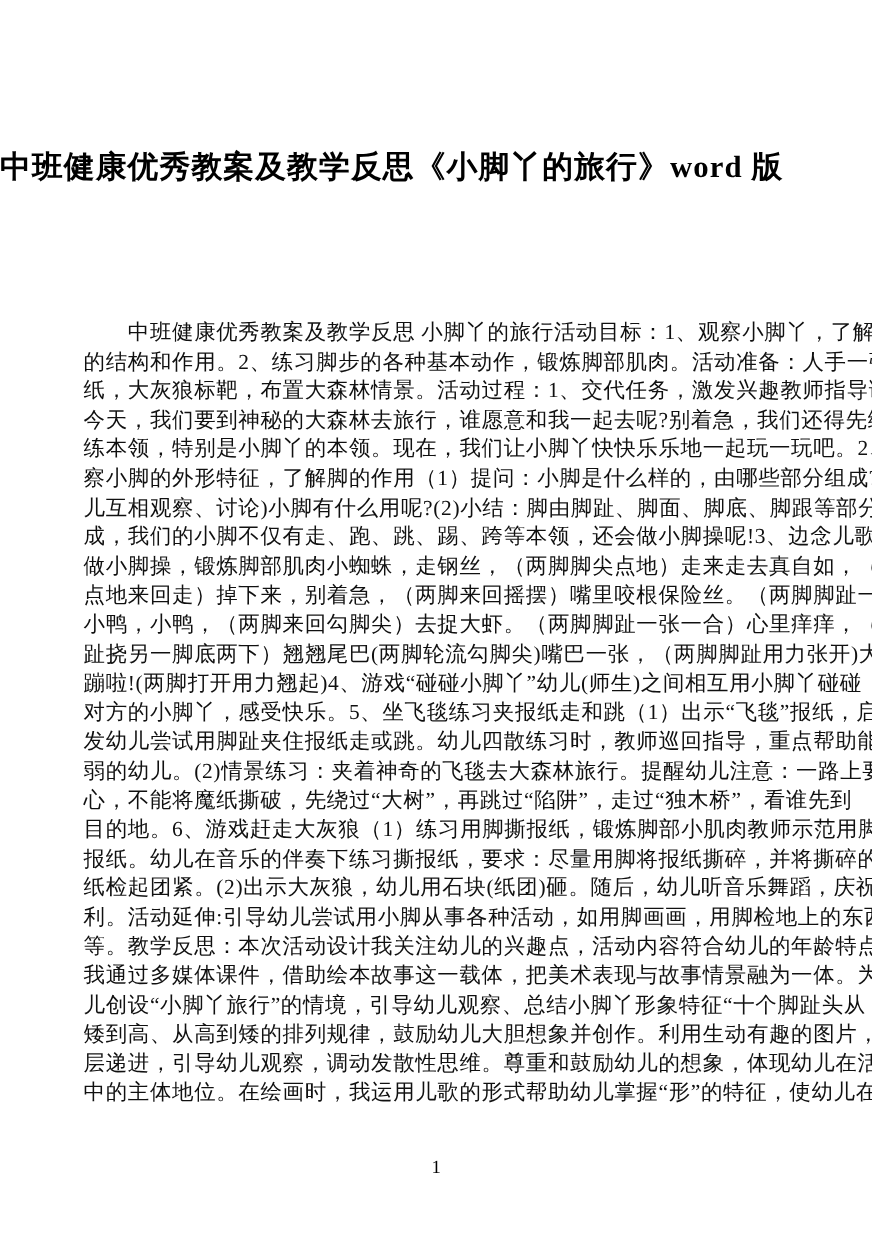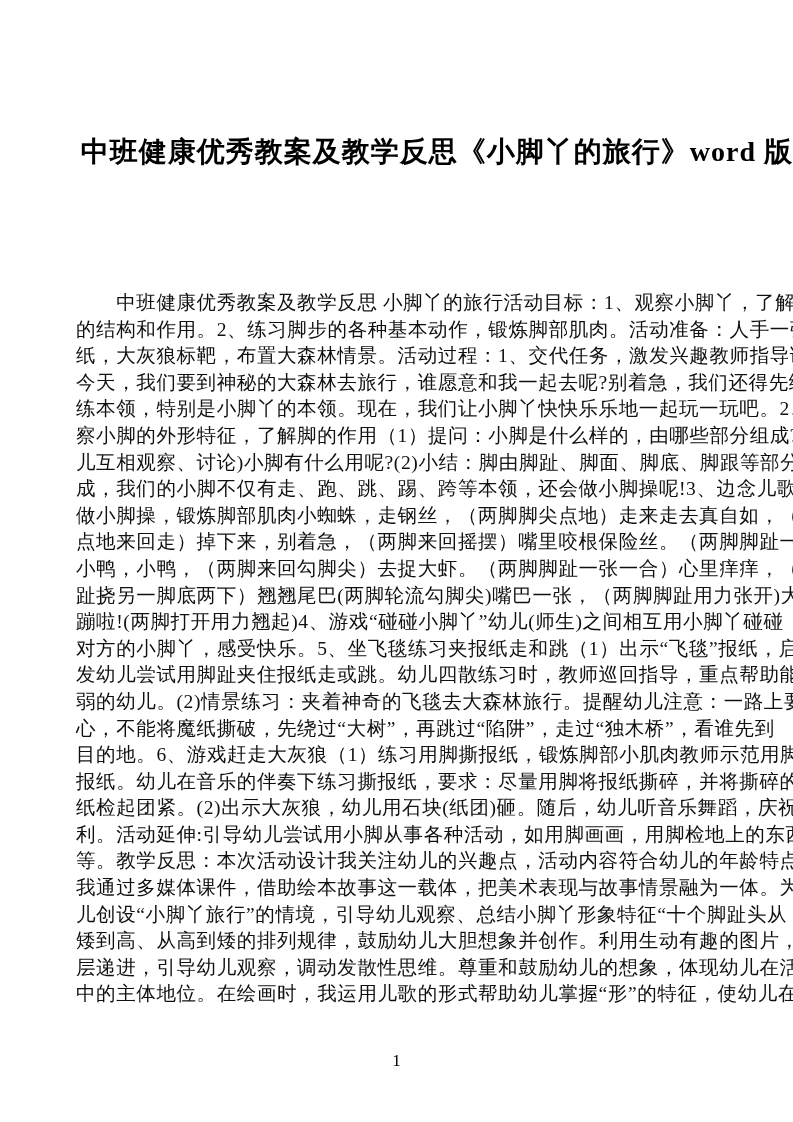--- a/index.html
+++ b/index.html
@@ -14,21 +14,21 @@
     background: #ffffff;
     overflow: hidden;
     font-family: "Liberation Serif", "DejaVu Serif", serif;
     color: #000000;
   }
   .doc-title {
     position: absolute;
     top: 133px;
     left: 0;
     width: 100%;
-    text-align: right;
+    text-align: left;
     font-size: 28px;
     font-weight: bold;
     letter-spacing: 1px;
     color: #000000;
     white-space: nowrap;
   }
   .doc-body {
     position: absolute;
     top: 290px;
     left: 76px;

